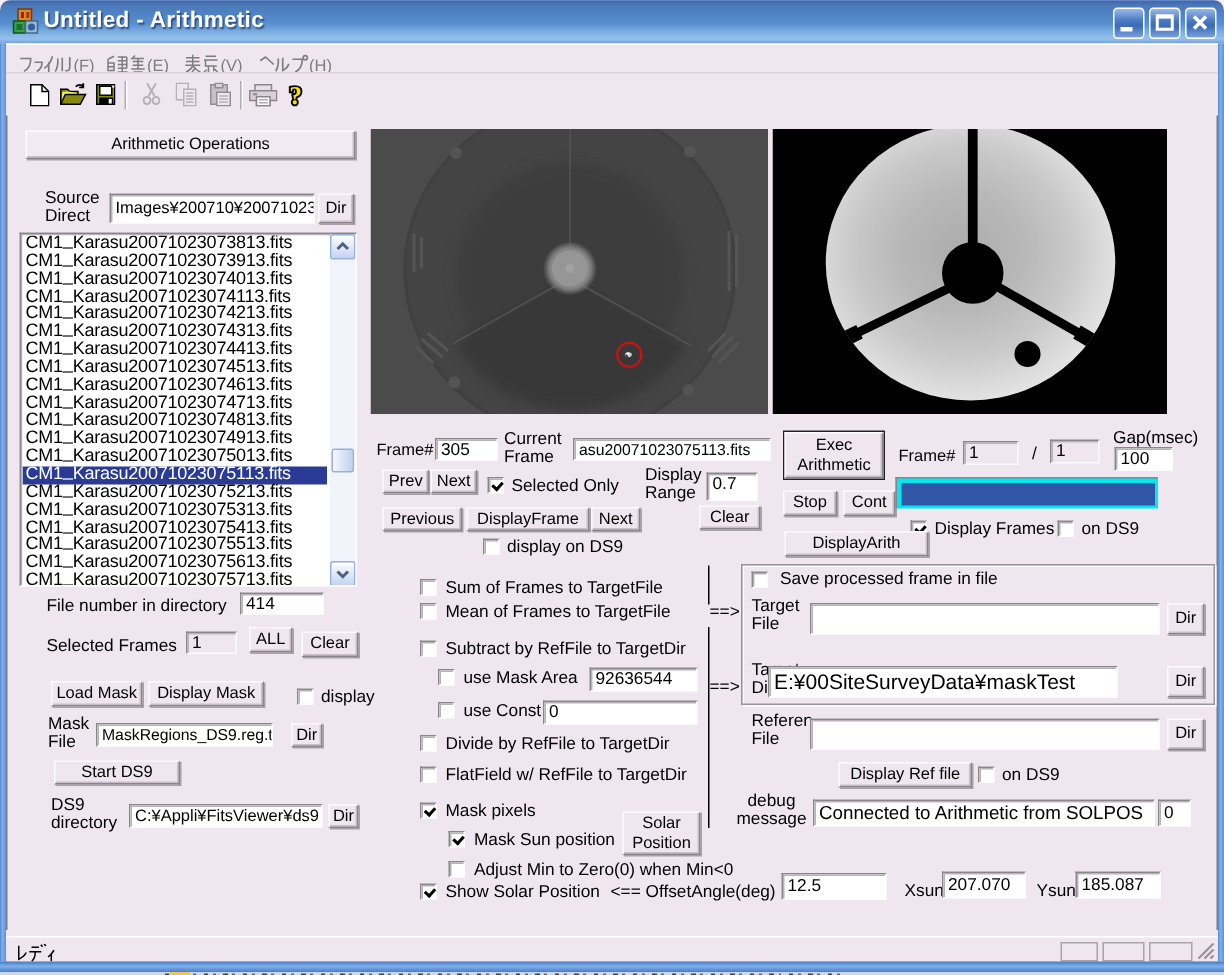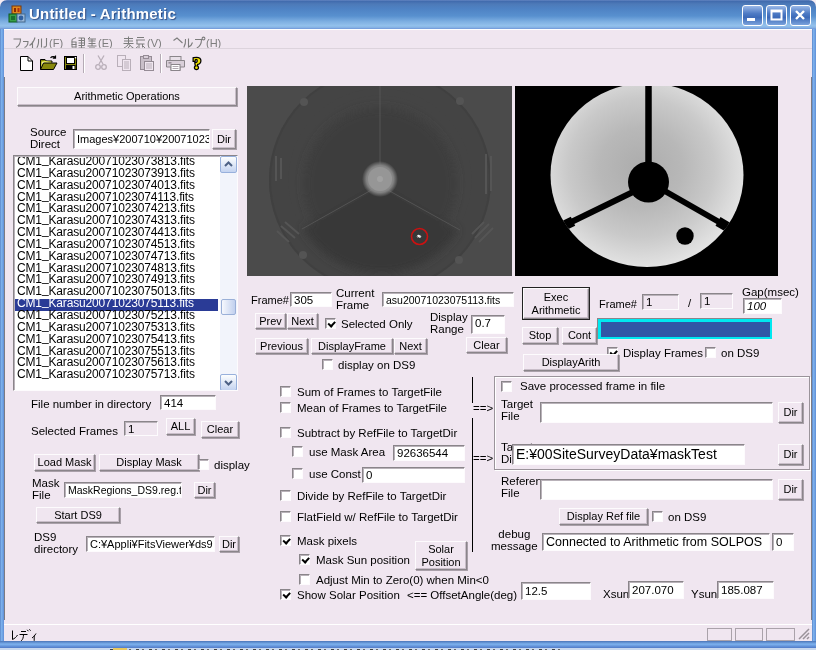--- a/index.html
+++ b/index.html
@@ -172,20 +172,21 @@
   <div class="tf" style="left:13px;top:155px;width:225px;height:236px;padding:0;">
     <div class="abs" style="left:1px;top:1px;width:203px;height:233px;overflow:hidden;background:#fff;" id="list">
       <div class="row">CM1<span class="u">_</span>Karasu20071023073813.fits</div>
       <div class="row">CM1<span class="u">_</span>Karasu20071023073913.fits</div>
       <div class="row">CM1<span class="u">_</span>Karasu20071023074013.fits</div>
       <div class="row">CM1<span class="u">_</span>Karasu20071023074113.fits</div>
       <div class="row">CM1<span class="u">_</span>Karasu20071023074213.fits</div>
       <div class="row">CM1<span class="u">_</span>Karasu20071023074313.fits</div>
       <div class="row">CM1<span class="u">_</span>Karasu20071023074413.fits</div>
       <div class="row">CM1<span class="u">_</span>Karasu20071023074513.fits</div>
+      <div class="row">CM1<span class="u">_</span>Karasu20071023074613.fits</div>
       <div class="row">CM1<span class="u">_</span>Karasu20071023074713.fits</div>
       <div class="row">CM1<span class="u">_</span>Karasu20071023074813.fits</div>
       <div class="row">CM1<span class="u">_</span>Karasu20071023074913.fits</div>
       <div class="row">CM1<span class="u">_</span>Karasu20071023075013.fits</div>
       <div class="row sel">CM1<span class="u">_</span>Karasu20071023075113.fits</div>
       <div class="row">CM1<span class="u">_</span>Karasu20071023075213.fits</div>
       <div class="row">CM1<span class="u">_</span>Karasu20071023075313.fits</div>
       <div class="row">CM1<span class="u">_</span>Karasu20071023075413.fits</div>
       <div class="row">CM1<span class="u">_</span>Karasu20071023075513.fits</div>
       <div class="row">CM1<span class="u">_</span>Karasu20071023075613.fits</div>
@@ -275,21 +276,21 @@
     <circle cx="133.5" cy="96" r="20.5" fill="#000"></circle>
     <circle cx="170" cy="150" r="8.7" fill="#000"></circle>
   </svg>
   <div class="lbl" style="left:31px;top:398px;">File number in directory</div>
   <div class="tf" style="left:160px;top:395px;width:56px;height:15px;">414</div>
   <div class="lbl" style="left:31px;top:425px;">Selected Frames</div>
   <div class="tf gray" style="left:124px;top:421px;width:34px;height:15px;">1</div>
   <div class="btn" style="left:166px;top:418px;width:29px;height:17px;">ALL</div>
   <div class="btn" style="left:201px;top:421px;width:38px;height:17px;">Clear</div>
   <div class="btn" style="left:34px;top:454px;width:61px;height:17px;">Load Mask</div>
-  <div class="btn" style="left:99px;top:454px;width:100px;height:17px;">Display Mask</div>
+  <div class="btn" style="left:99px;top:454px;width:77px;height:17px;">Display Mask</div>
   <div class="cb" style="left:198px;top:459px;"></div>
   <div class="lbl" style="left:214px;top:459px;">display</div>
   <div class="lbl2" style="left:32px;top:477px;">Mask<br>File</div>
   <div class="tf" style="left:64px;top:482px;width:118px;height:16px;font-size:10.5px;">MaskRegions_DS9.reg.txt</div>
   <div class="btn" style="left:194px;top:482px;width:21px;height:16px;line-height:14px;">Dir</div>
   <div class="btn" style="left:36px;top:507px;width:84px;height:16px;line-height:14px;">Start DS9</div>
   <div class="lbl2" style="left:34px;top:531px;">DS9<br>directory</div>
   <div class="tf" style="left:86px;top:536px;width:129px;height:16px;font-size:11px;">C:¥Appli¥FitsViewer¥ds9</div>
   <div class="btn" style="left:219px;top:536px;width:20px;height:16px;line-height:14px;">Dir</div>
 
@@ -309,21 +310,21 @@
   <div class="btn" style="left:466px;top:337px;width:41px;height:16px;">Clear</div>
   <div class="cb" style="left:322px;top:359px;"></div>
   <div class="lbl" style="left:338px;top:359px;">display on DS9</div>
 
   <div class="btn" style="left:523px;top:288px;width:66px;height:31px;line-height:13px;padding-top:2px;box-shadow:inset -1px -1px 0 #c9bec9,0 0 0 1px #222;">Exec<br>Arithmetic</div>
   <div class="lbl" style="left:599px;top:298px;font-size:11px;">Frame#</div>
   <div class="tf gray" style="left:642px;top:294px;width:37px;height:16px;">1</div>
   <div class="lbl" style="left:688px;top:297px;">/</div>
   <div class="tf gray" style="left:700px;top:293px;width:33px;height:16px;">1</div>
   <div class="lbl" style="left:742px;top:286px;">Gap(msec)</div>
-  <div class="tf" style="left:743px;top:298px;width:39px;height:16px;font-style:italic;">100</div>
+  <div class="tf" style="left:743px;top:298px;width:39px;height:16px;">100</div>
   <div class="btn" style="left:522px;top:327px;width:36px;height:17px;">Stop</div>
   <div class="btn" style="left:562px;top:327px;width:35px;height:17px;">Cont</div>
   <div class="abs" style="left:597px;top:318px;width:175px;height:21px;border-left:1px solid #8a858a;border-top:1px solid #8a858a;background:#00e8f0;">
     <div class="abs" style="left:3px;top:3px;right:2px;bottom:2px;background:#3156a6;"></div>
   </div>
   <div class="cb ck" style="left:607px;top:347px;"></div>
   <div class="lbl" style="left:623px;top:347px;">Display Frames</div>
   <div class="cb" style="left:705px;top:347px;"></div>
   <div class="lbl" style="left:721px;top:347px;">on DS9</div>
   <div class="btn" style="left:523px;top:354px;width:96px;height:17px;">DisplayArith</div>

